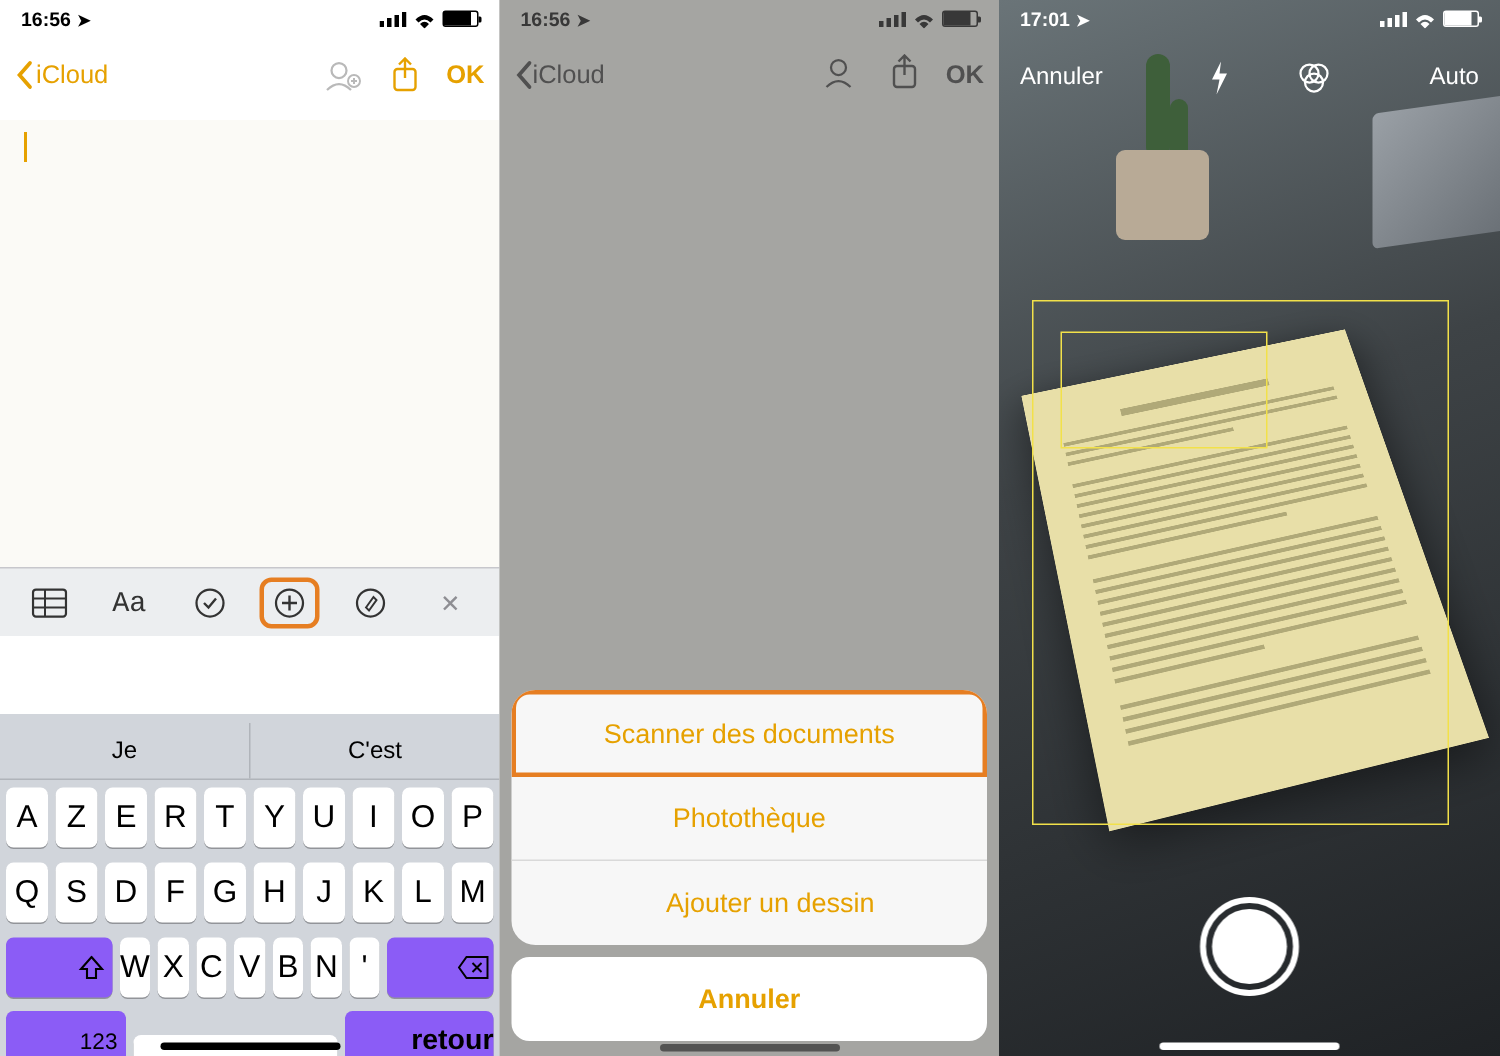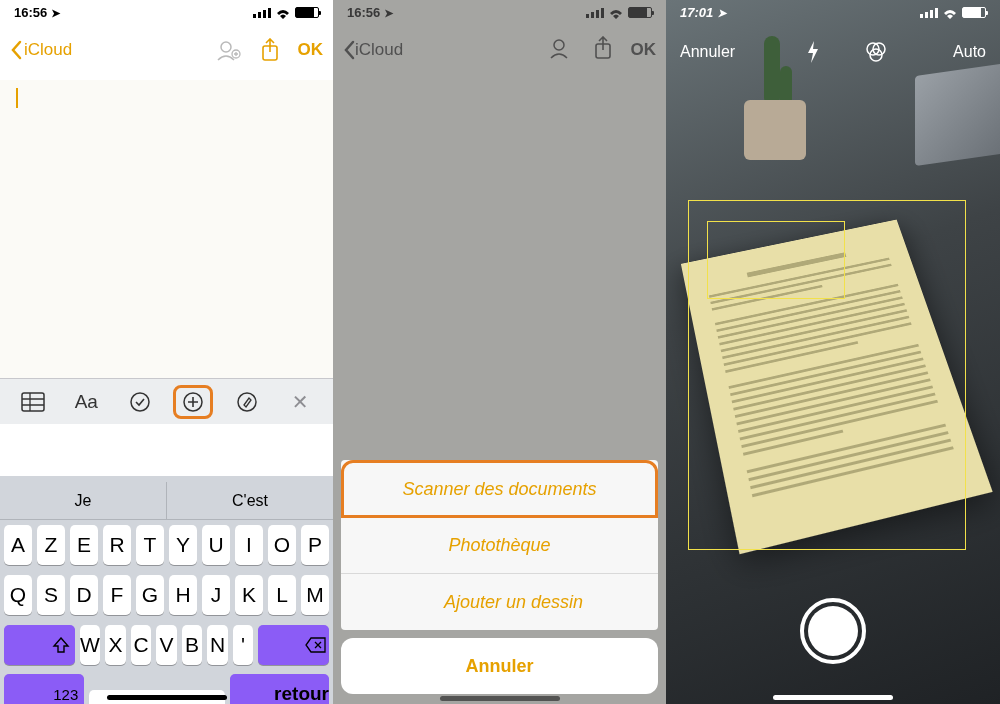--- a/index.html
+++ b/index.html
@@ -6,21 +6,21 @@
 body { background:#ddd; display:flex; width:1000px; height:704px; }
 .screen { position:relative; height:704px; overflow:hidden; }
 .s1 { width:333px; background:#fff; }
 .s2 { width:333px; background:#a8a8a8; }
 .s3 { width:334px; background:#3a3a3a; }
 
 
 .status { position:absolute; top:0; left:0; right:0; height:22px; display:flex; align-items:center; justify-content:space-between; padding:3px 14px 0; font-size:13px; font-weight:600; }
 .status.light { color:#000; }
 .status.dim   { color:#555; }
-.status.dark  { color:#fff;font-style:italic; }
+.status.dark  { color:#fff; }
 .status .left { display:flex; align-items:flex-end; gap:4px; }
 .status .right{ display:flex; align-items:center; gap:4px; }
 .loc-icon { font-size:11px; }
 .sig, .wifi, .batt { display:inline-block; }
 .sig  { width:18px; height:10px; }
 .wifi { width:16px; height:10px; }
 .batt { width:24px; height:11px; border:1px solid currentColor; border-radius:2px; position:relative; }
 .batt::after { content:''; position:absolute; right:-3px; top:3px; width:2px; height:4px; background:currentColor; border-radius:0 1px 1px 0; }
 .batt i { display:block; height:100%; width:80%; background:currentColor; }
 .sig svg, .wifi svg { display:block; }
@@ -33,21 +33,21 @@
 .nav1 .ok { color:#e6a100; font-size:17px; font-weight:600; }
 .addp-icon, .share-icon { color:#e6a100; }
 .addp-icon svg,.share-icon svg{ display:block; }
 .addp-icon { color:#b9b9b9; }
 
 .note-area { position:absolute; top:80px; left:0; right:0; bottom:326px; background:#fbfaf6; }
 .cursor { position:absolute; top:8px; left:16px; width:2px; height:20px; background:#e6a100; }
 
 
 .fmt { position:absolute; left:0; right:0; bottom:280px; height:46px; background:#eceef0; border-top:1px solid #c7c7cc; display:flex; align-items:center; justify-content:space-around; padding:0 6px; }
-.fmt .btn { width:40px; height:34px; display:flex; align-items:center; justify-content:center; color:#333; font-size:20px; }
+.fmt .btn { width:40px; height:34px; display:flex; align-items:center; justify-content:center; color:#333; font-size:20px;font-family:Liberation Mono, monospace; }
 .fmt .aa { font-size:19px; font-weight:500; }
 .fmt .hl { border:3px solid #e67e22; border-radius:8px; }
 .fmt .x  { color:#8e8e93; font-size:20px; font-weight:300; }
 
 
 .kbd { position:absolute; left:0; right:0; bottom:0; height:228px; background:#d1d5db; padding-top:6px; }
 .sugg { height:38px; display:flex; border-bottom:1px solid #b0b4ba; }
 .sugg div { flex:1; display:flex; align-items:center; justify-content:center; font-size:16px; color:#000; border-right:1px solid #b0b4ba; }
 .sugg div:last-child { border-right:none; }
 .krow { display:flex; justify-content:center; gap:5px; padding:5px 4px; }
@@ -65,21 +65,21 @@
 
 
 .dim-overlay { position:absolute; inset:0; background:rgba(0,0,0,.34); }
 .nav2 { position:absolute; top:28px; left:0; right:0; height:44px; display:flex; align-items:center; justify-content:space-between; padding:0 10px; color:#7a7a7a; }
 .nav2 .back { display:flex; align-items:center; font-size:17px; }
 .nav2 .r { display:flex; align-items:center; gap:18px; }
 .nav2 .ok { font-size:17px; font-weight:600; }
 
 
 .sheet { position:absolute; left:8px; right:8px; bottom:10px; }
-.sheet-group { background:#f7f7f7; border-radius:4px; overflow:hidden; margin-bottom:8px;font-style:italic; }
+.sheet-group { background:#f7f7f7; border-radius:16px; overflow:hidden; margin-bottom:8px; }
 .sheet-item { height:56px; display:flex; align-items:center; justify-content:center; font-size:18px; color:#e6a100; border-bottom:1px solid #d9d9d9; }
 .sheet-item:last-child { border-bottom:none;padding-left:28px; }
 .sheet-item.hl { border:3px solid #e67e22; border-radius:12px 12px 0 0; border-bottom:3px solid #e67e22; height:58px; position:relative; z-index:1; }
 .sheet-cancel { background:#fff; border-radius:12px; height:56px; display:flex; align-items:center; justify-content:center; font-size:18px; font-weight:600; color:#e6a100; }
 .home2 { position:absolute; bottom:3px; left:50%; transform:translateX(-50%); width:120px; height:5px; background:#1c1c1c; border-radius:3px; opacity:.6; }
 
 
 .cam-bg { position:absolute; inset:0; background:linear-gradient(160deg,#6a7478 0%,#3e4346 40%,#1f2225 100%); }
 .plant { position:absolute; top:40px; left:64px; width:90px; height:120px; }
 .pot { position:absolute; bottom:0; left:14px; width:62px; height:60px; background:#b8aa96; border-radius:6px; }

